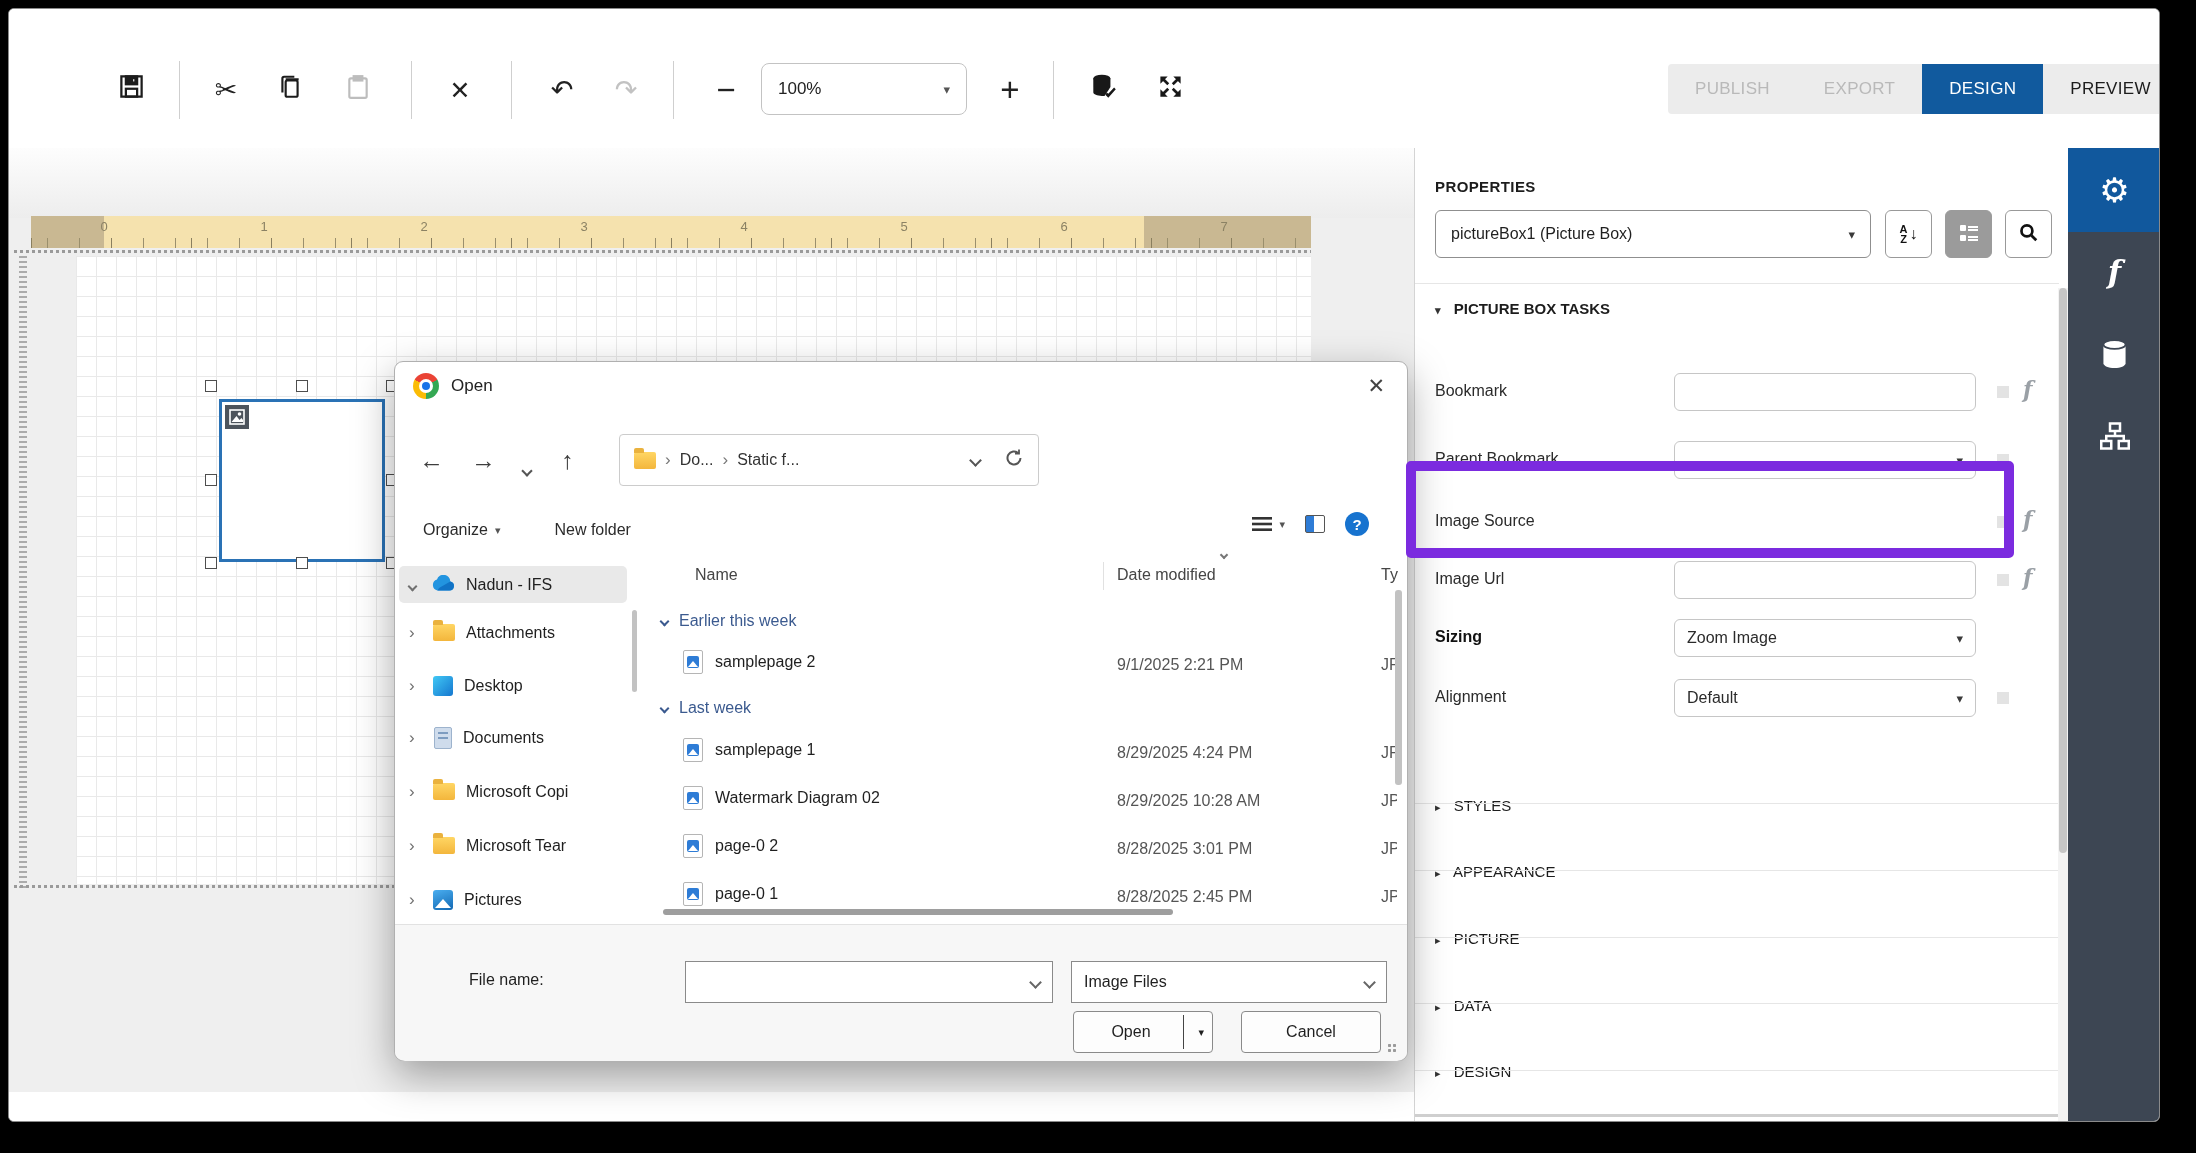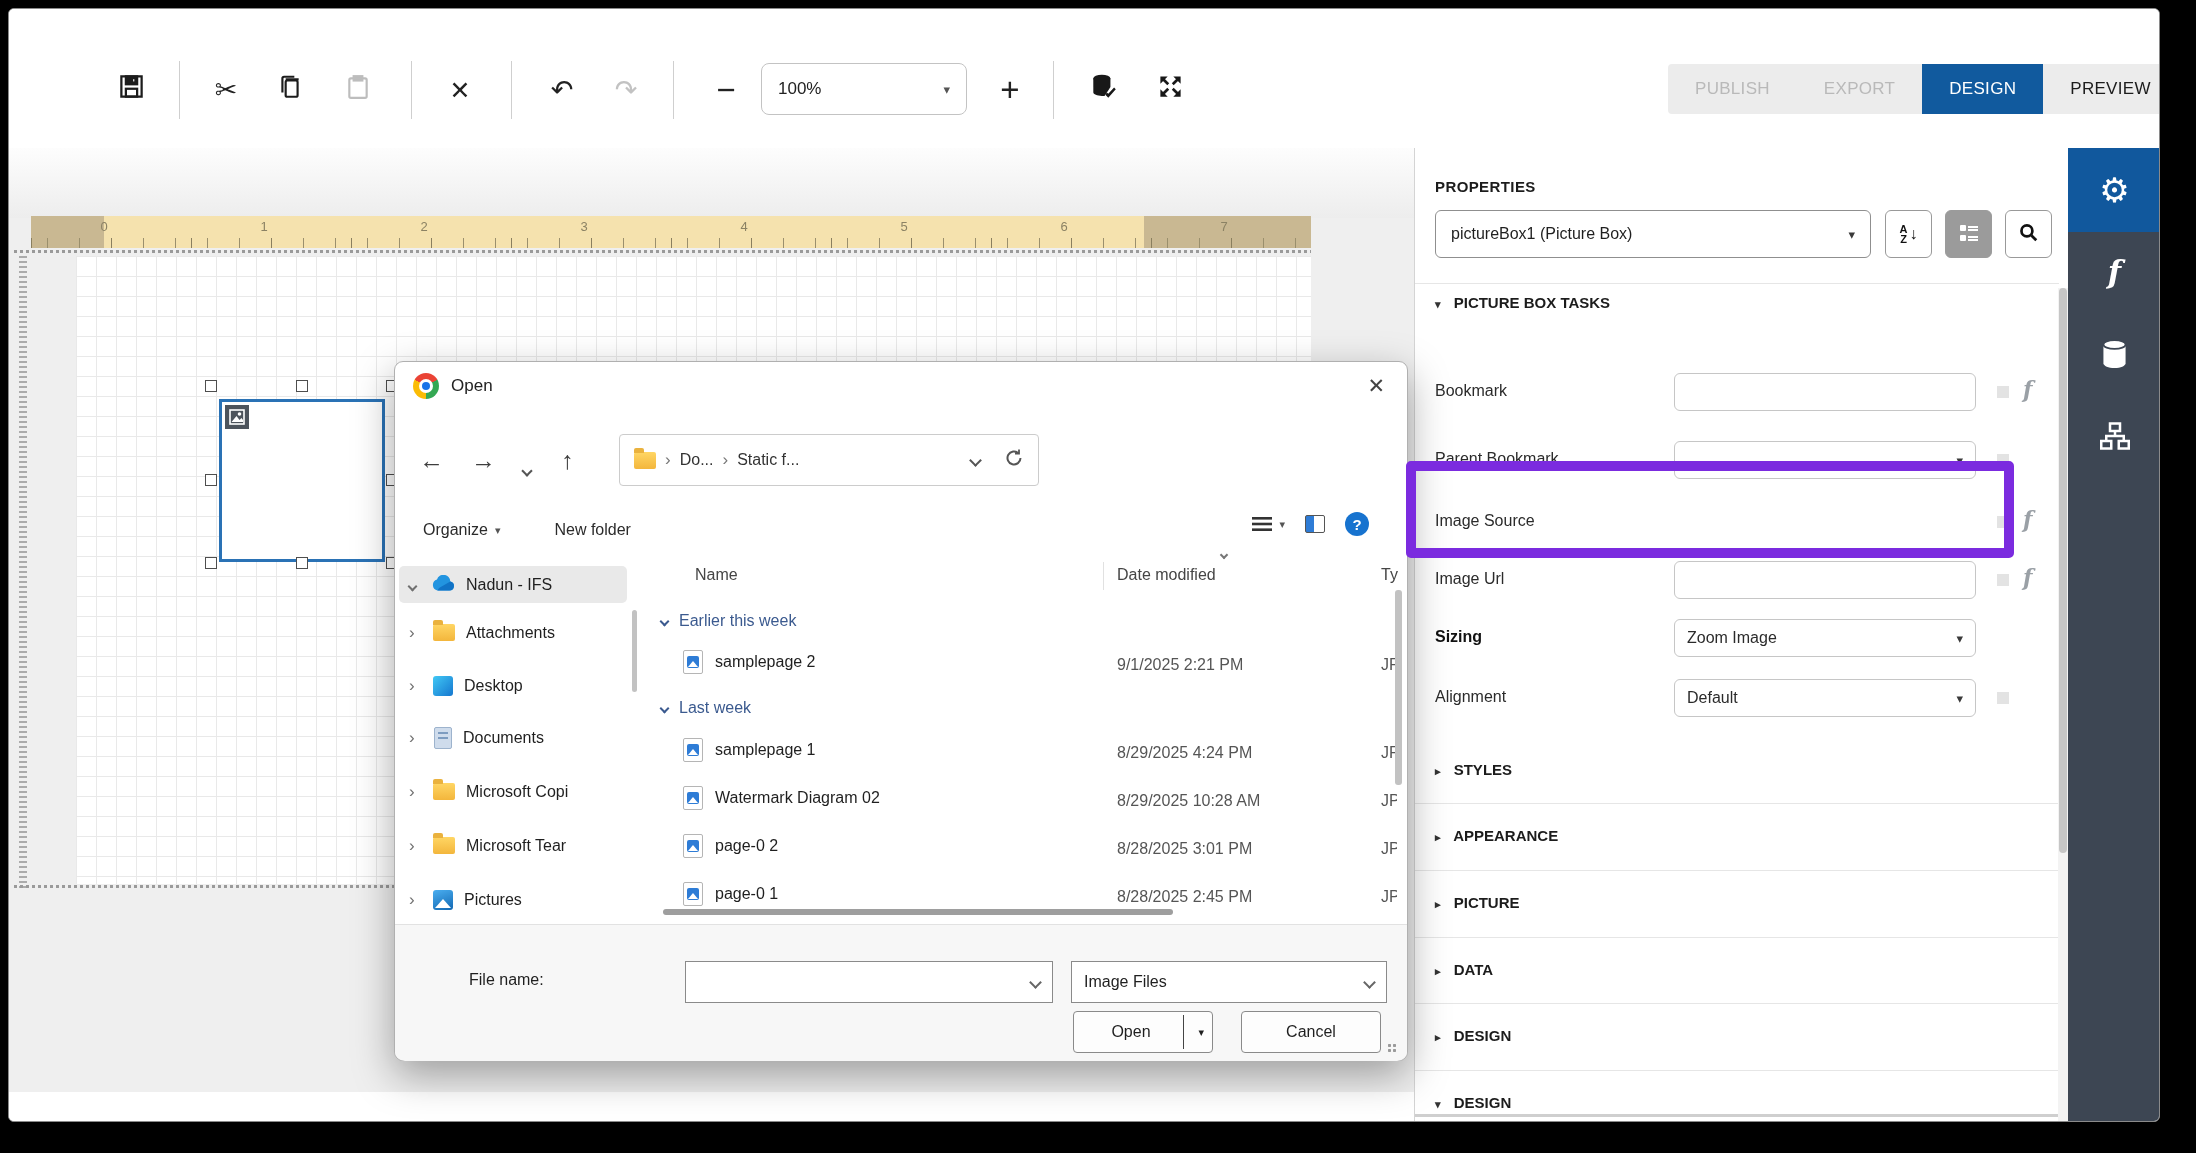--- a/index.html
+++ b/index.html
@@ -137,21 +137,21 @@
             display:flex; align-items:center; padding:0 12px; font-size:16px; color:#2b2b2b; }
   .pfield .ph { color:#9a9a9a; }
   .pfield .dd { margin-left:auto; font-size:13px; color:#3a3a3a; }
   .pfield.focus { border-color:#8fb6d8; }
   .ellipsis-btn { position:absolute; right:2px; top:2px; width:46px; height:32px; background:#1873cc; border-radius:6px;
                   color:#fff; font-size:16px; font-weight:bold; display:flex; align-items:center; justify-content:center;
                   letter-spacing:1px; cursor:pointer; }
   .pcheck { position:absolute; left:582px; width:12px; height:12px; background:#e3e3e3; }
   .ficon { position:absolute; left:608px; width:24px; font-family:"DejaVu Serif", serif; font-style:italic; font-weight:bold;
            font-size:22px; color:#9aa0a6; }
-  .sec-hdr { position:absolute; left:20px; font-size:15px; font-weight:bold; color:#1c1c1c; }
+  .sec-hdr { position:absolute; left:20px; font-size:15px; font-weight:normal; color:#1c1c1c;margin-top:36px; }
   .pscroll { position:absolute; right:0; top:140px; width:10px; height:835px; background:#f3f3f3; }
   .pscroll .thumb { position:absolute; left:1px; top:0; width:8px; height:565px; background:#c6c6c6; border-radius:4px; }
   .purple { position:absolute; left:1397px; top:452px; width:608px; height:97px; border:10px solid #7b2bdf; border-radius:5px;
             z-index:60; pointer-events:none; }
 
   
   .rail { position:absolute; left:2059px; top:139px; width:93px; height:975px; background:#3d4653; z-index:10; }
   .rail-tile { position:absolute; left:0; top:0; width:93px; height:84px; background:#11589d; display:flex; align-items:center; justify-content:center; }
   .rail-ic { position:absolute; left:0; width:93px; height:60px; display:flex; align-items:center; justify-content:center; color:#fff; cursor:pointer; }
   .gear { font-size:34px; color:#fff; }
@@ -489,21 +489,21 @@
       <span>
         <svg width="21" height="21" viewBox="0 0 20 20" fill="none" stroke="#111" stroke-width="2.6">
             <circle cx="8.5" cy="8.5" r="5.2"></circle>
             <path d="M12.8 12.8l4.6 4.6"></path>
           </svg>
       </span>
     </button>
 
     <div class="hline" style="top:135px"></div>
 
-    <div class="tasks-hdr" style="top:146px">
+    <div class="tasks-hdr" style="top:152px">
       <span class="tri">▾</span>
       <span>PICTURE BOX TASKS</span>
     </div>
 
     <span class="prow-label" style="top:234px">Bookmark</span>
     <div class="pfield" style="top:225px"></div>
     <span class="pcheck" style="top:238px"></span>
     <span class="ficon" style="top:228px">f</span>
 
     <span class="prow-label" style="top:302px">Parent Bookmark</span>

